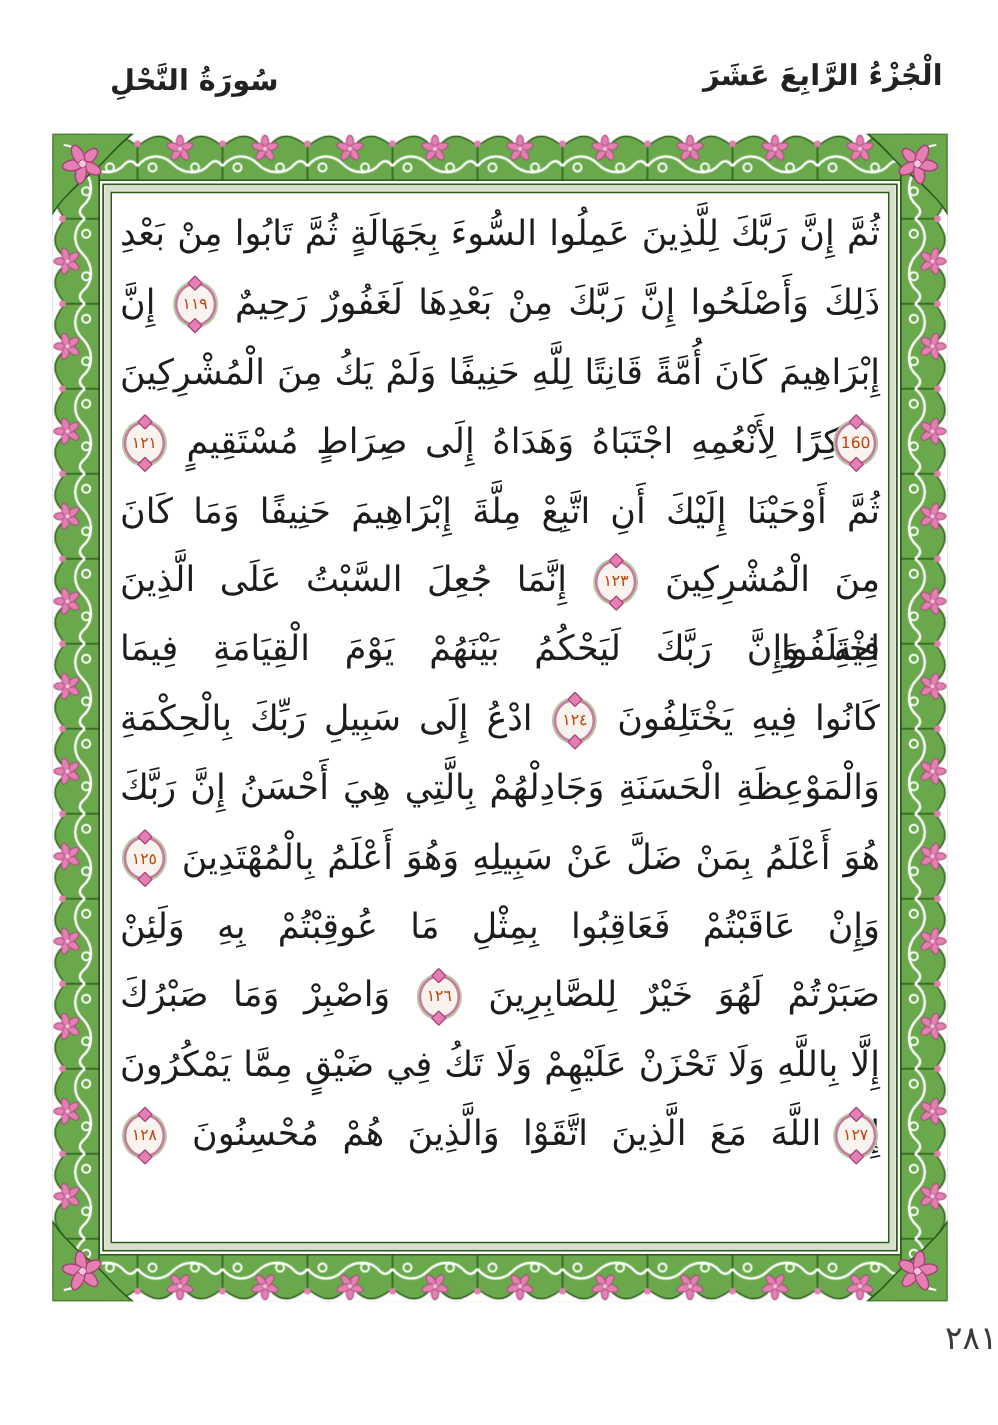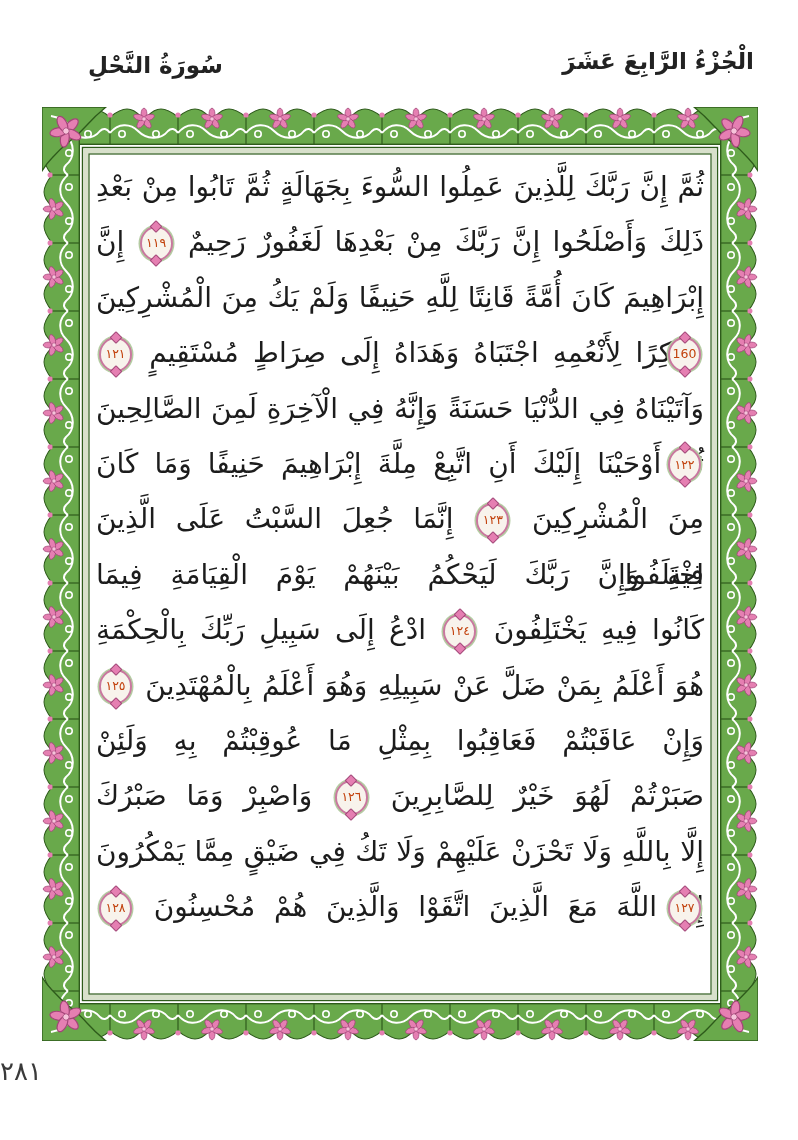--- a/index.html
+++ b/index.html
@@ -21,21 +21,21 @@
   .aya{position:relative;display:inline-flex;align-items:center;justify-content:center;
        width:29px;height:31px;border-radius:50%;background:var(--c-markerbg);
        border:2px solid var(--c-ring);box-shadow:0 0 0 1.5px #b4cba2;
        vertical-align:middle;margin:0 3px;}
   .aya::before,.aya::after{content:"";position:absolute;left:50%;width:7px;height:7px;
        background:var(--c-pink);border:1px solid var(--c-pinkdark);border-radius:1px;
        transform:translateX(-50%) rotate(45deg);}
   .aya::before{top:-6px;}
   .aya::after{bottom:-6px;}
   .aya-n{font-size:12.5px;line-height:1;color:#c2410c;direction:rtl;}
-  .pageno{position:absolute;top:1056px;left:0;width:100%;text-align:left;
+  .pageno{position:absolute;top:1056px;left:0;width:100%;text-align:right;
           font-size:26px;color:#3a3a3a;}
 </style>
 </head>
 <body>
 
 <div class="page">
 
   <div class="hdr hdr-right">الْجُزْءُ الرَّابِعَ عَشَرَ</div>
   <div class="hdr hdr-left">سُورَةُ النَّحْلِ</div>
 
@@ -96,31 +96,29 @@
         <div class="line"><span class="seg">ثُمَّ إِنَّ رَبَّكَ لِلَّذِينَ عَمِلُوا السُّوءَ بِجَهَالَةٍ ثُمَّ تَابُوا مِنْ بَعْدِ</span> </div>
         <div class="line"><span class="seg">ذَلِكَ وَأَصْلَحُوا إِنَّ رَبَّكَ مِنْ بَعْدِهَا لَغَفُورٌ رَحِيمٌ</span> <span class="aya">
             <span class="aya-n">١١٩</span>
           </span> <span class="seg">إِنَّ</span> </div>
         <div class="line"><span class="seg">إِبْرَاهِيمَ كَانَ أُمَّةً قَانِتًا لِلَّهِ حَنِيفًا وَلَمْ يَكُ مِنَ الْمُشْرِكِينَ</span> <span class="aya">
             <span class="aya-n">160</span>
           </span> </div>
         <div class="line"><span class="seg">شَاكِرًا لِأَنْعُمِهِ اجْتَبَاهُ وَهَدَاهُ إِلَى صِرَاطٍ مُسْتَقِيمٍ</span> <span class="aya">
             <span class="aya-n">١٢١</span>
           </span> </div>
-        <div class="line"><span class="seg">وَآتَيْنَاهُ فِي الدُّنْيَا حَسَنَةً وَإِنَّهُ فِي الْآخِرَةِ لَمِنَ الصَّالِحِينَ</span> <span class="aya">
-            <span class="aya-n">١٢٢</span>
-          </span> </div>
         <div class="line"><span class="seg">ثُمَّ أَوْحَيْنَا إِلَيْكَ أَنِ اتَّبِعْ مِلَّةَ إِبْرَاهِيمَ حَنِيفًا وَمَا كَانَ</span> </div>
         <div class="line"><span class="seg">مِنَ الْمُشْرِكِينَ</span> <span class="aya">
             <span class="aya-n">١٢٣</span>
           </span> <span class="seg">إِنَّمَا جُعِلَ السَّبْتُ عَلَى الَّذِينَ اخْتَلَفُوا</span> </div>
         <div class="line"><span class="seg">فِيهِ وَإِنَّ رَبَّكَ لَيَحْكُمُ بَيْنَهُمْ يَوْمَ الْقِيَامَةِ فِيمَا</span> </div>
         <div class="line"><span class="seg">كَانُوا فِيهِ يَخْتَلِفُونَ</span> <span class="aya">
             <span class="aya-n">١٢٤</span>
           </span> <span class="seg">ادْعُ إِلَى سَبِيلِ رَبِّكَ بِالْحِكْمَةِ</span> </div>
+        <div class="line"><span class="seg">وَالْمَوْعِظَةِ الْحَسَنَةِ وَجَادِلْهُمْ بِالَّتِي هِيَ أَحْسَنُ إِنَّ رَبَّكَ</span> </div>
         <div class="line"><span class="seg">هُوَ أَعْلَمُ بِمَنْ ضَلَّ عَنْ سَبِيلِهِ وَهُوَ أَعْلَمُ بِالْمُهْتَدِينَ</span> <span class="aya">
             <span class="aya-n">١٢٥</span>
           </span> </div>
         <div class="line"><span class="seg">وَإِنْ عَاقَبْتُمْ فَعَاقِبُوا بِمِثْلِ مَا عُوقِبْتُمْ بِهِ وَلَئِنْ</span> </div>
         <div class="line"><span class="seg">صَبَرْتُمْ لَهُوَ خَيْرٌ لِلصَّابِرِينَ</span> <span class="aya">
             <span class="aya-n">١٢٦</span>
           </span> <span class="seg">وَاصْبِرْ وَمَا صَبْرُكَ</span> </div>
         <div class="line"><span class="seg">إِلَّا بِاللَّهِ وَلَا تَحْزَنْ عَلَيْهِمْ وَلَا تَكُ فِي ضَيْقٍ مِمَّا يَمْكُرُونَ</span> <span class="aya">
             <span class="aya-n">١٢٧</span>
           </span> </div>

